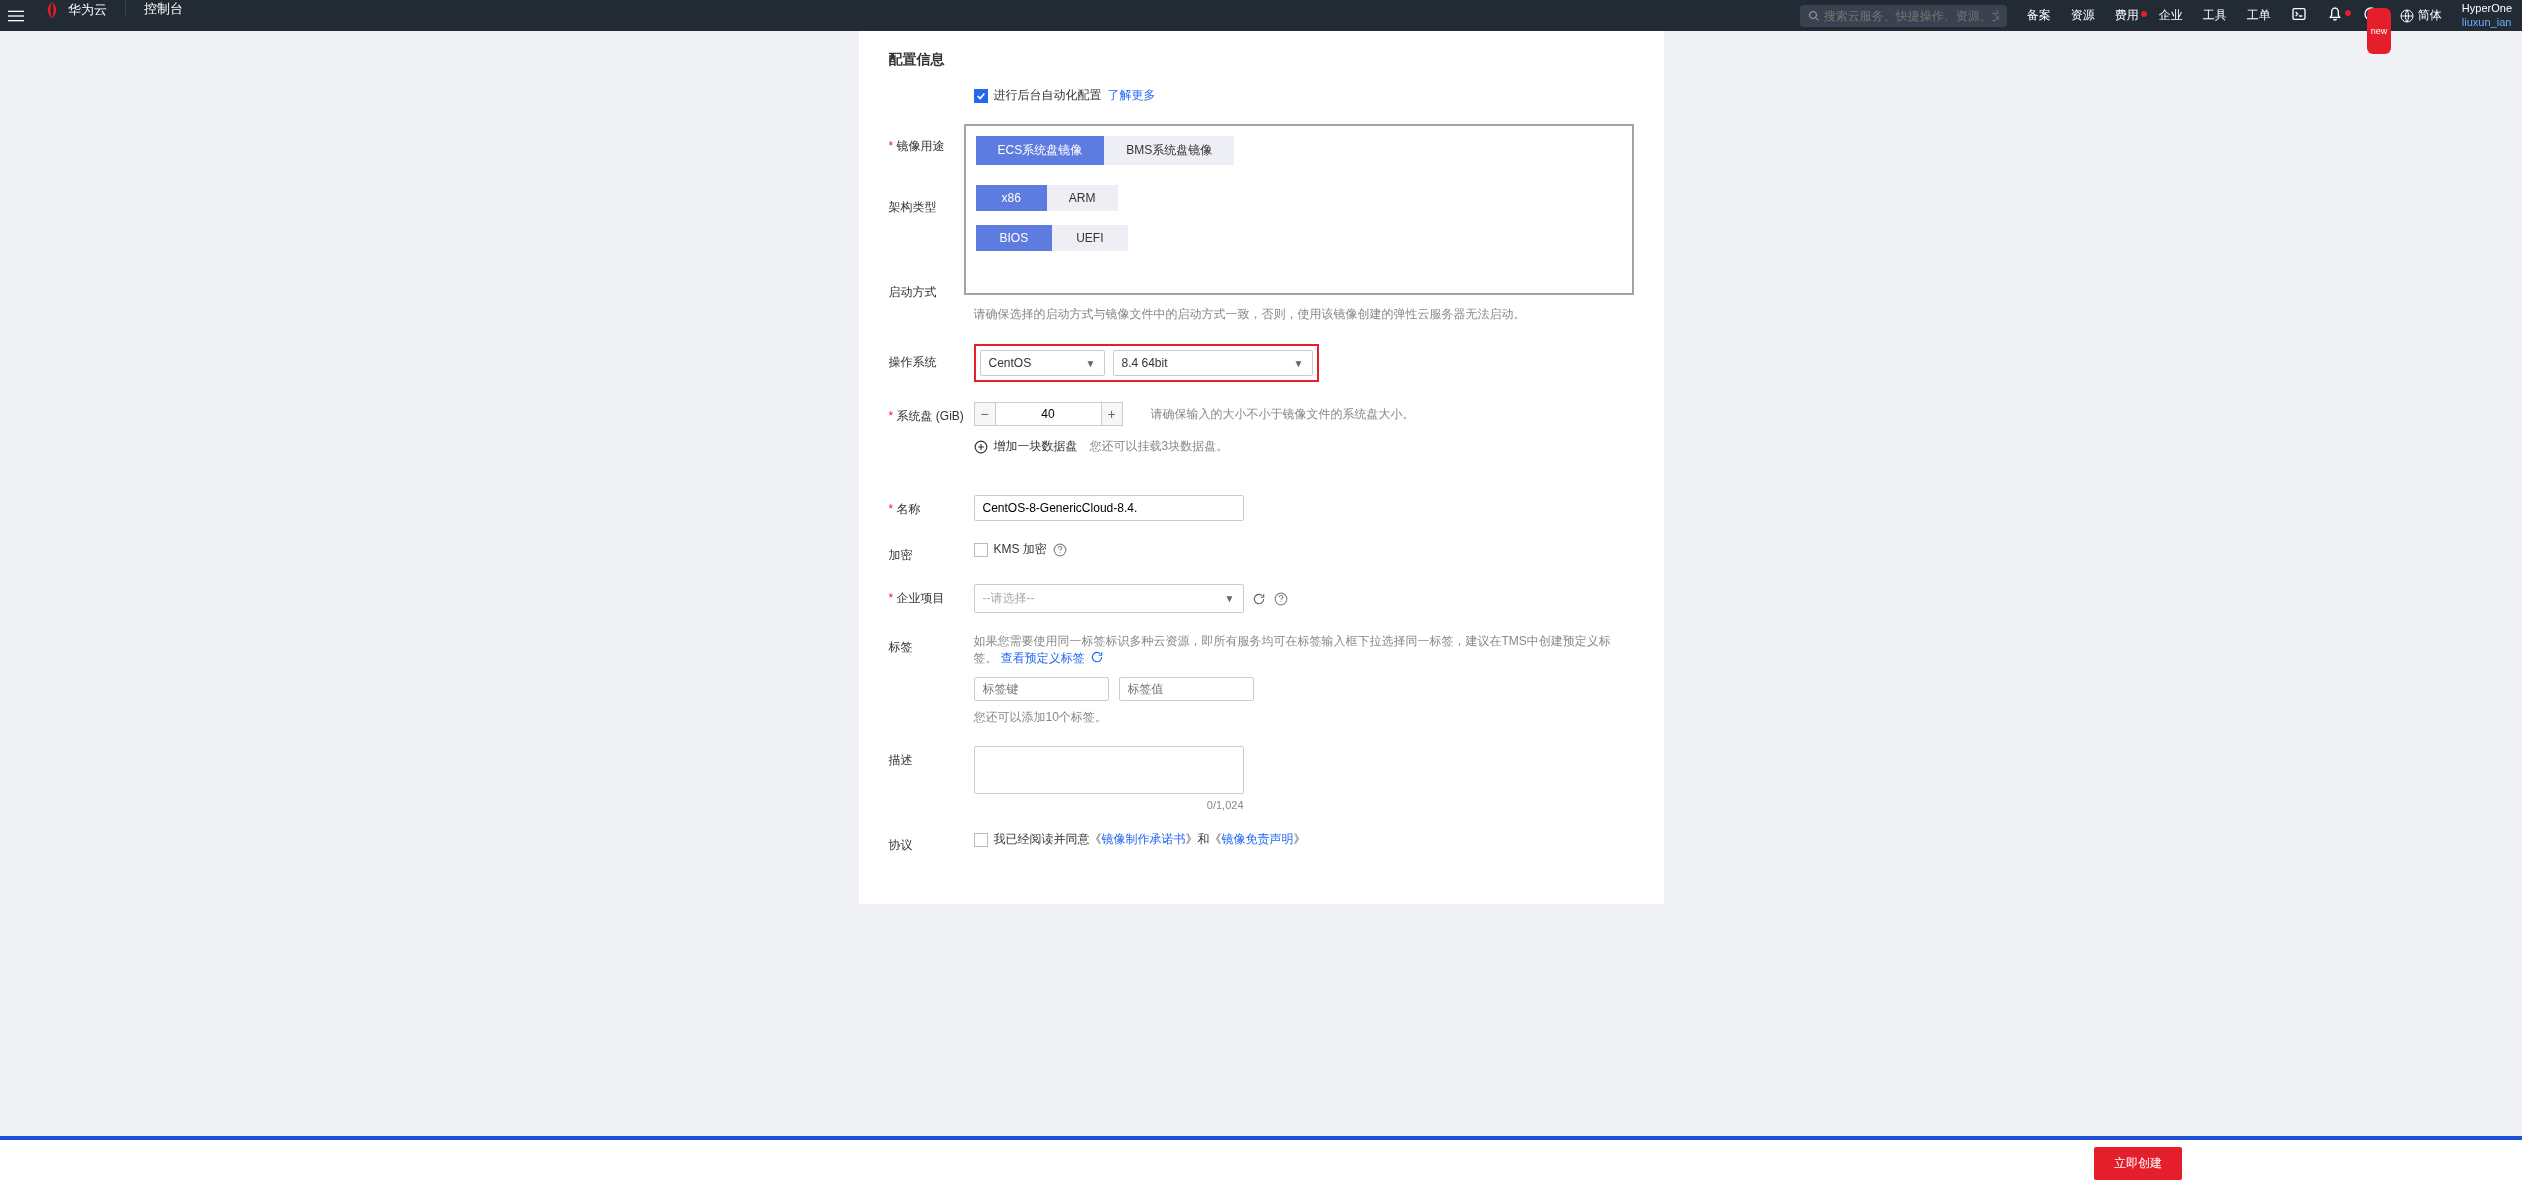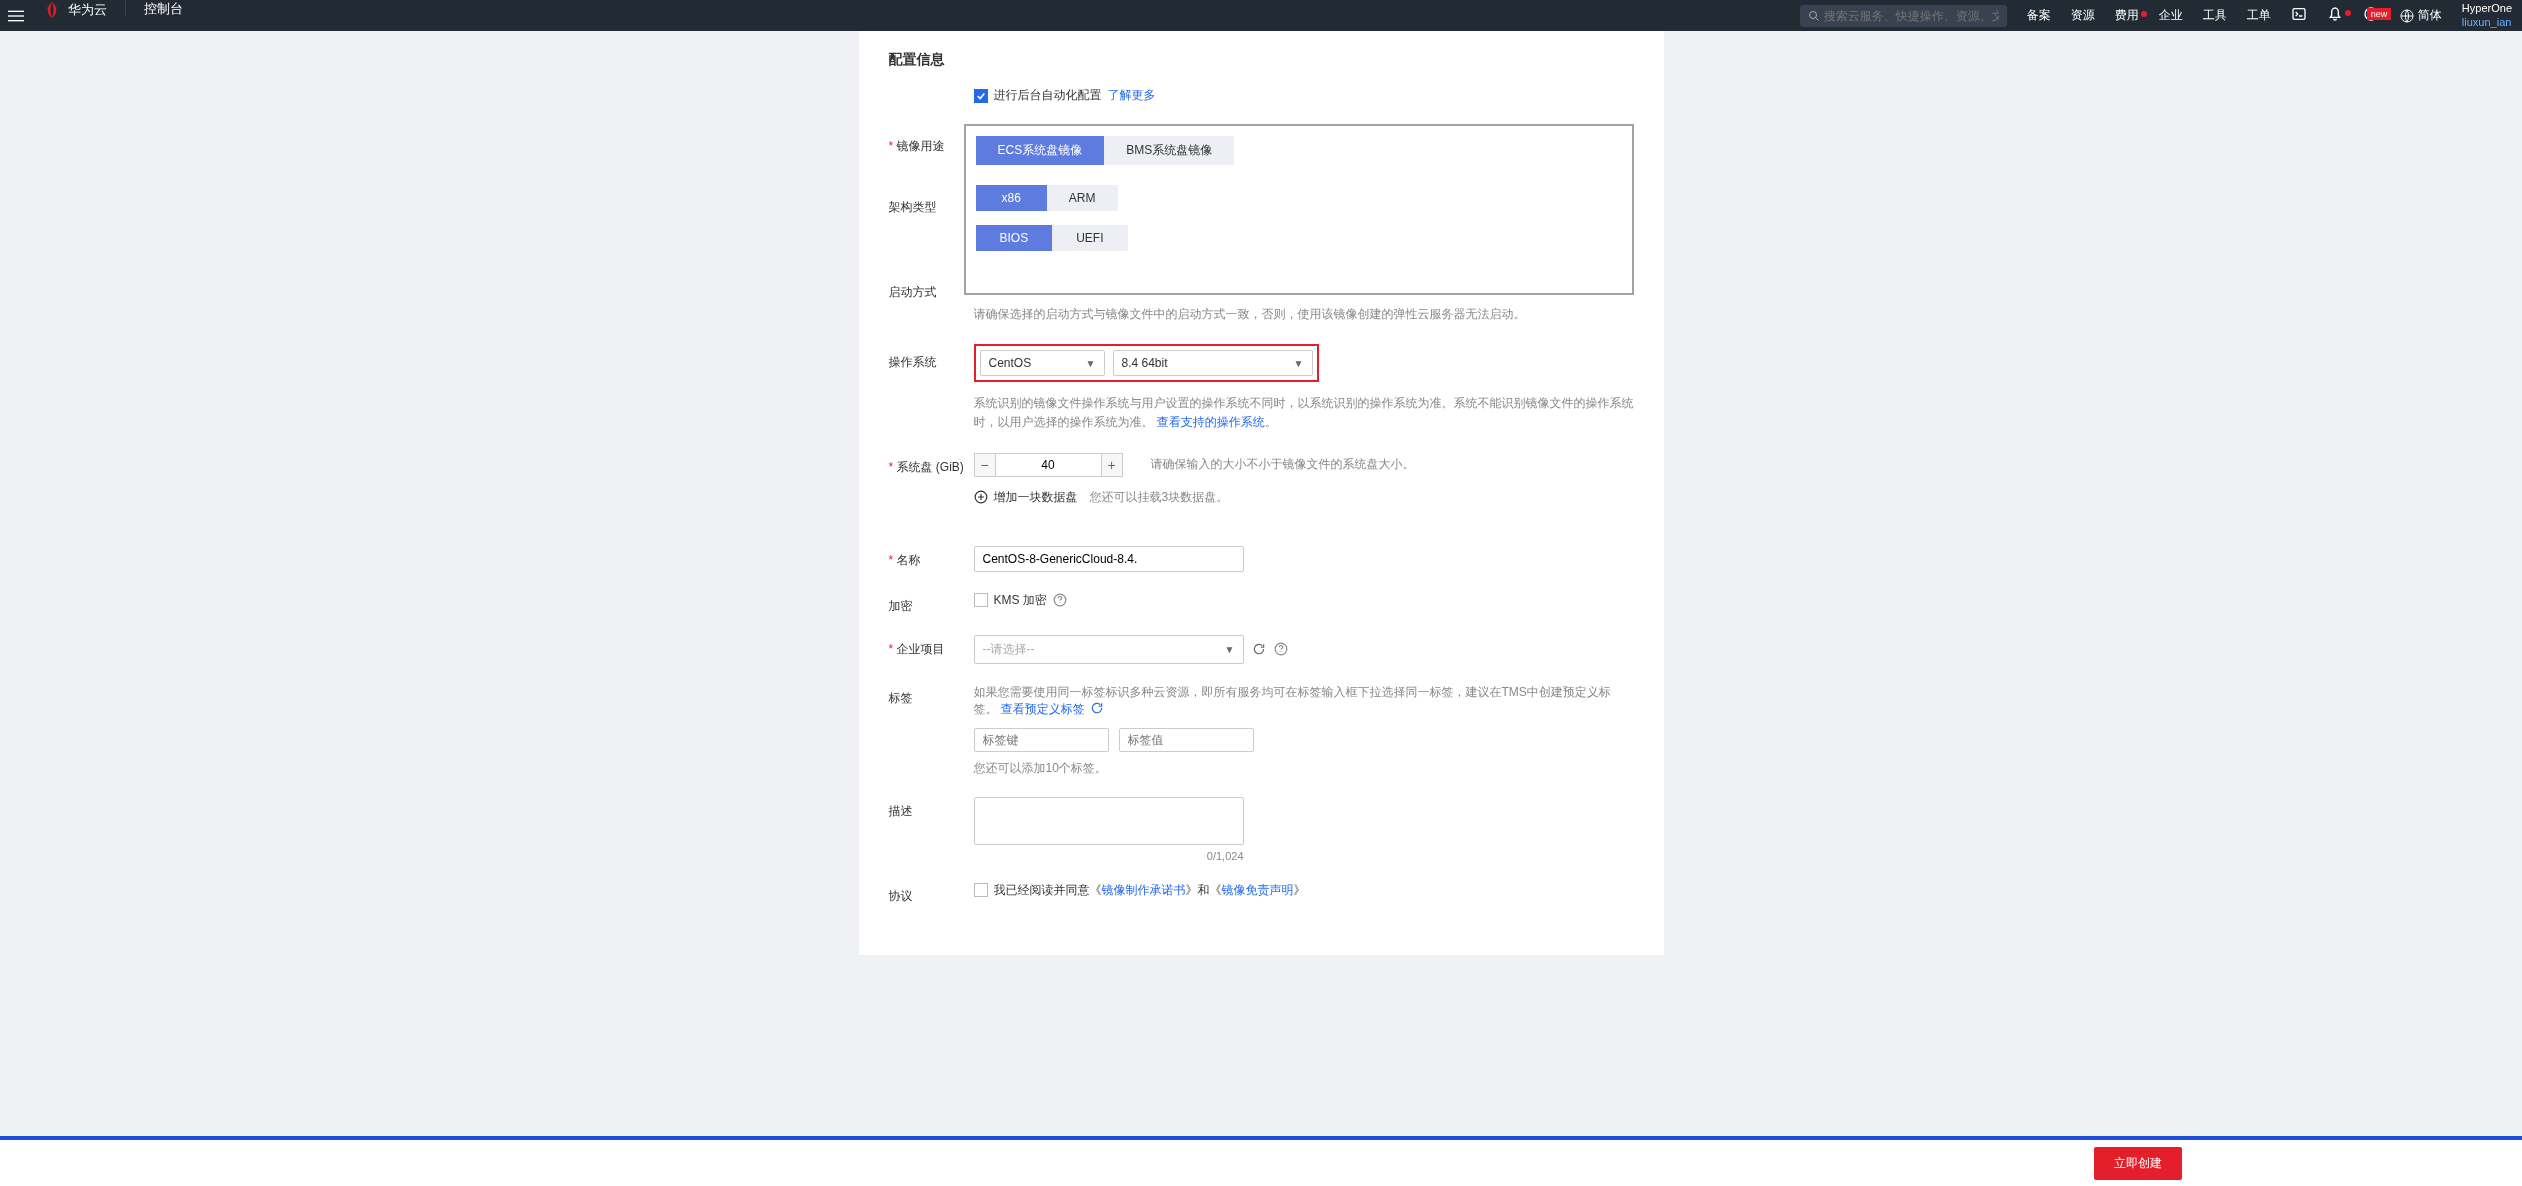--- a/index.html
+++ b/index.html
@@ -14,21 +14,21 @@
 .brand { font-size: 13px; color: #fff; }
 .divider-v { width: 1px; height: 16px; background: #3a4150; margin: 0 8px; }
 .console-link { font-size: 13px; color: #fff; padding: 0 10px; }
 .top-right { margin-left: auto; display: flex; align-items: center; height: 100%; }
 .search-box { display: flex; align-items: center; background: #3a4150; border-radius: 3px; padding: 0 8px; height: 22px; margin-right: 10px; }
 .search-box svg { width: 12px; height: 12px; margin-right: 4px; }
 .search-box input { background: transparent; border: none; color: #aaa; font-size: 12px; width: 175px; outline: none; }
 .nav-item { padding: 0 10px; font-size: 12px; color: #fff; cursor: pointer; position: relative; }
 .nav-icon { width: 16px; height: 16px; display: inline-block; }
 .badge-red { position: absolute; top: 4px; right: 2px; width: 6px; height: 6px; background: #e41e2b; border-radius: 50%; }
-.badge-new { background: #e41e2b; color:#fff; font-size: 9px; padding: 1px 4px; border-radius: 0; position: absolute; top: 2px; left: 14px; }
+.badge-new { background: #e41e2b; color:#fff; font-size: 9px; padding: 18px 4px; border-radius: 6px; position: absolute; top: 2px; left: 14px; }
 .user-area { font-size: 11px; padding: 0 10px; color: #fff; line-height: 1.2; }
 
 
 .main-panel { max-width: 805px; margin: 0 auto 60px auto; background: #fff; padding: 20px 30px 30px 30px; min-height: 680px; }
 .section-title { font-size: 14px; font-weight: bold; margin-bottom: 18px; }
 .form-row { display: flex; margin-bottom: 20px; align-items: flex-start; }
 .form-label { width: 85px; text-align: left; font-size: 12px; color: #333; padding-top: 6px; flex-shrink: 0; }
 .form-label.req::before { content: "* "; color: #e41e2b; }
 .form-content { flex: 1; }
 
@@ -201,24 +201,20 @@
           <div class="select-box os-select1">
             <span>CentOS</span>
               <span class="arrow">▼</span>
           </div>
           <div class="select-box os-select2">
             <span>8.4 64bit</span>
               <span class="arrow">▼</span>
           </div>
         </div>
       </span>
-      <div class="toggle-note">
-        <span>系统识别的镜像文件操作系统与用户设置的操作系统不同时，以系统识别的操作系统为准。系统不能识别镜像文件的操作系统时，以用户选择的操作系统为准。</span>
-        <span class="link">查看支持的操作系统</span><span>。</span>
-      </div>
     </div>
   </div>
 
   <div class="form-row">
     <div class="form-label req">系统盘 (GiB)</div>
     <div class="form-content">
       <div class="inline-row">
         <div class="stepper">
           <button>−</button>
           <input value="40" style="">

